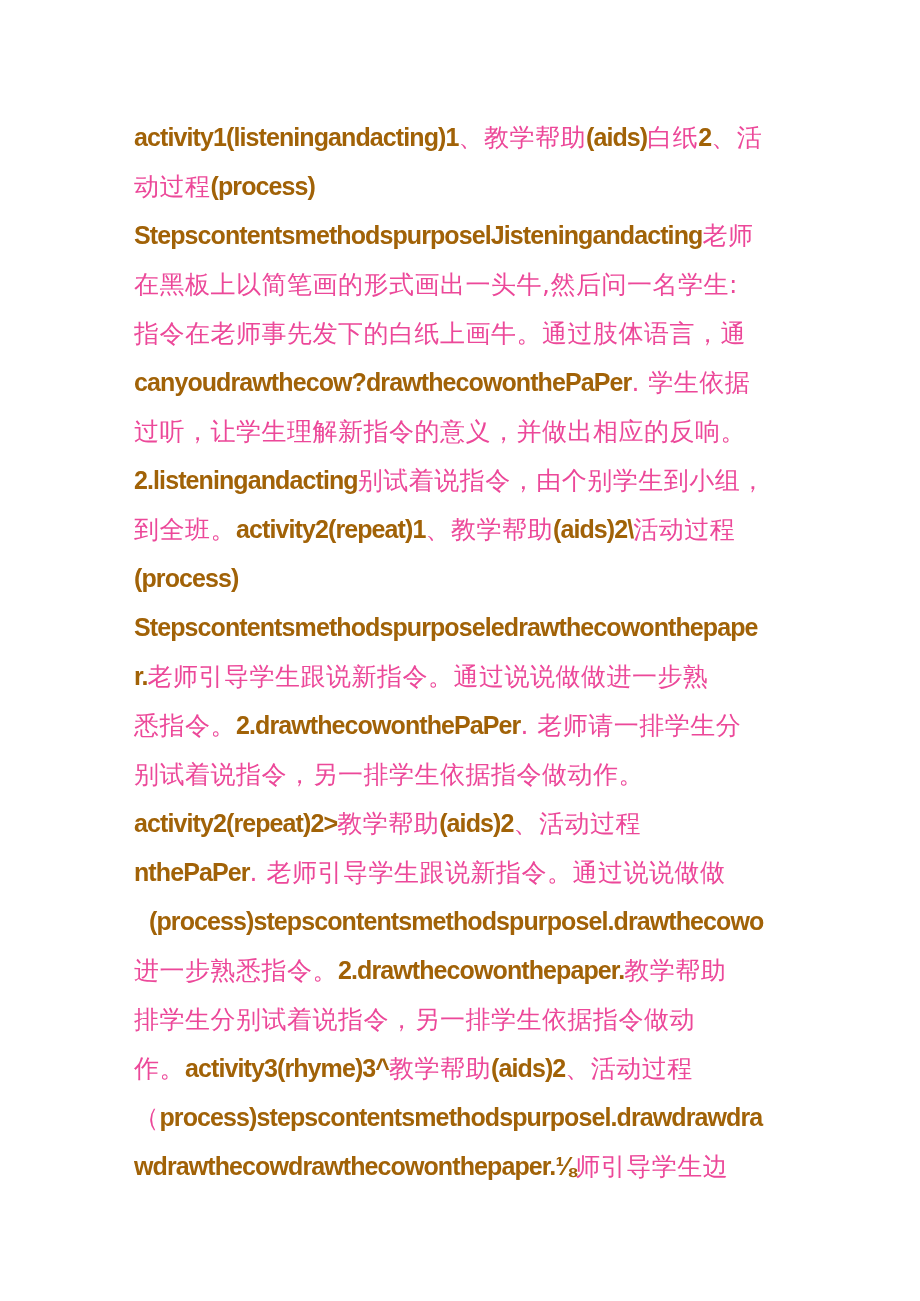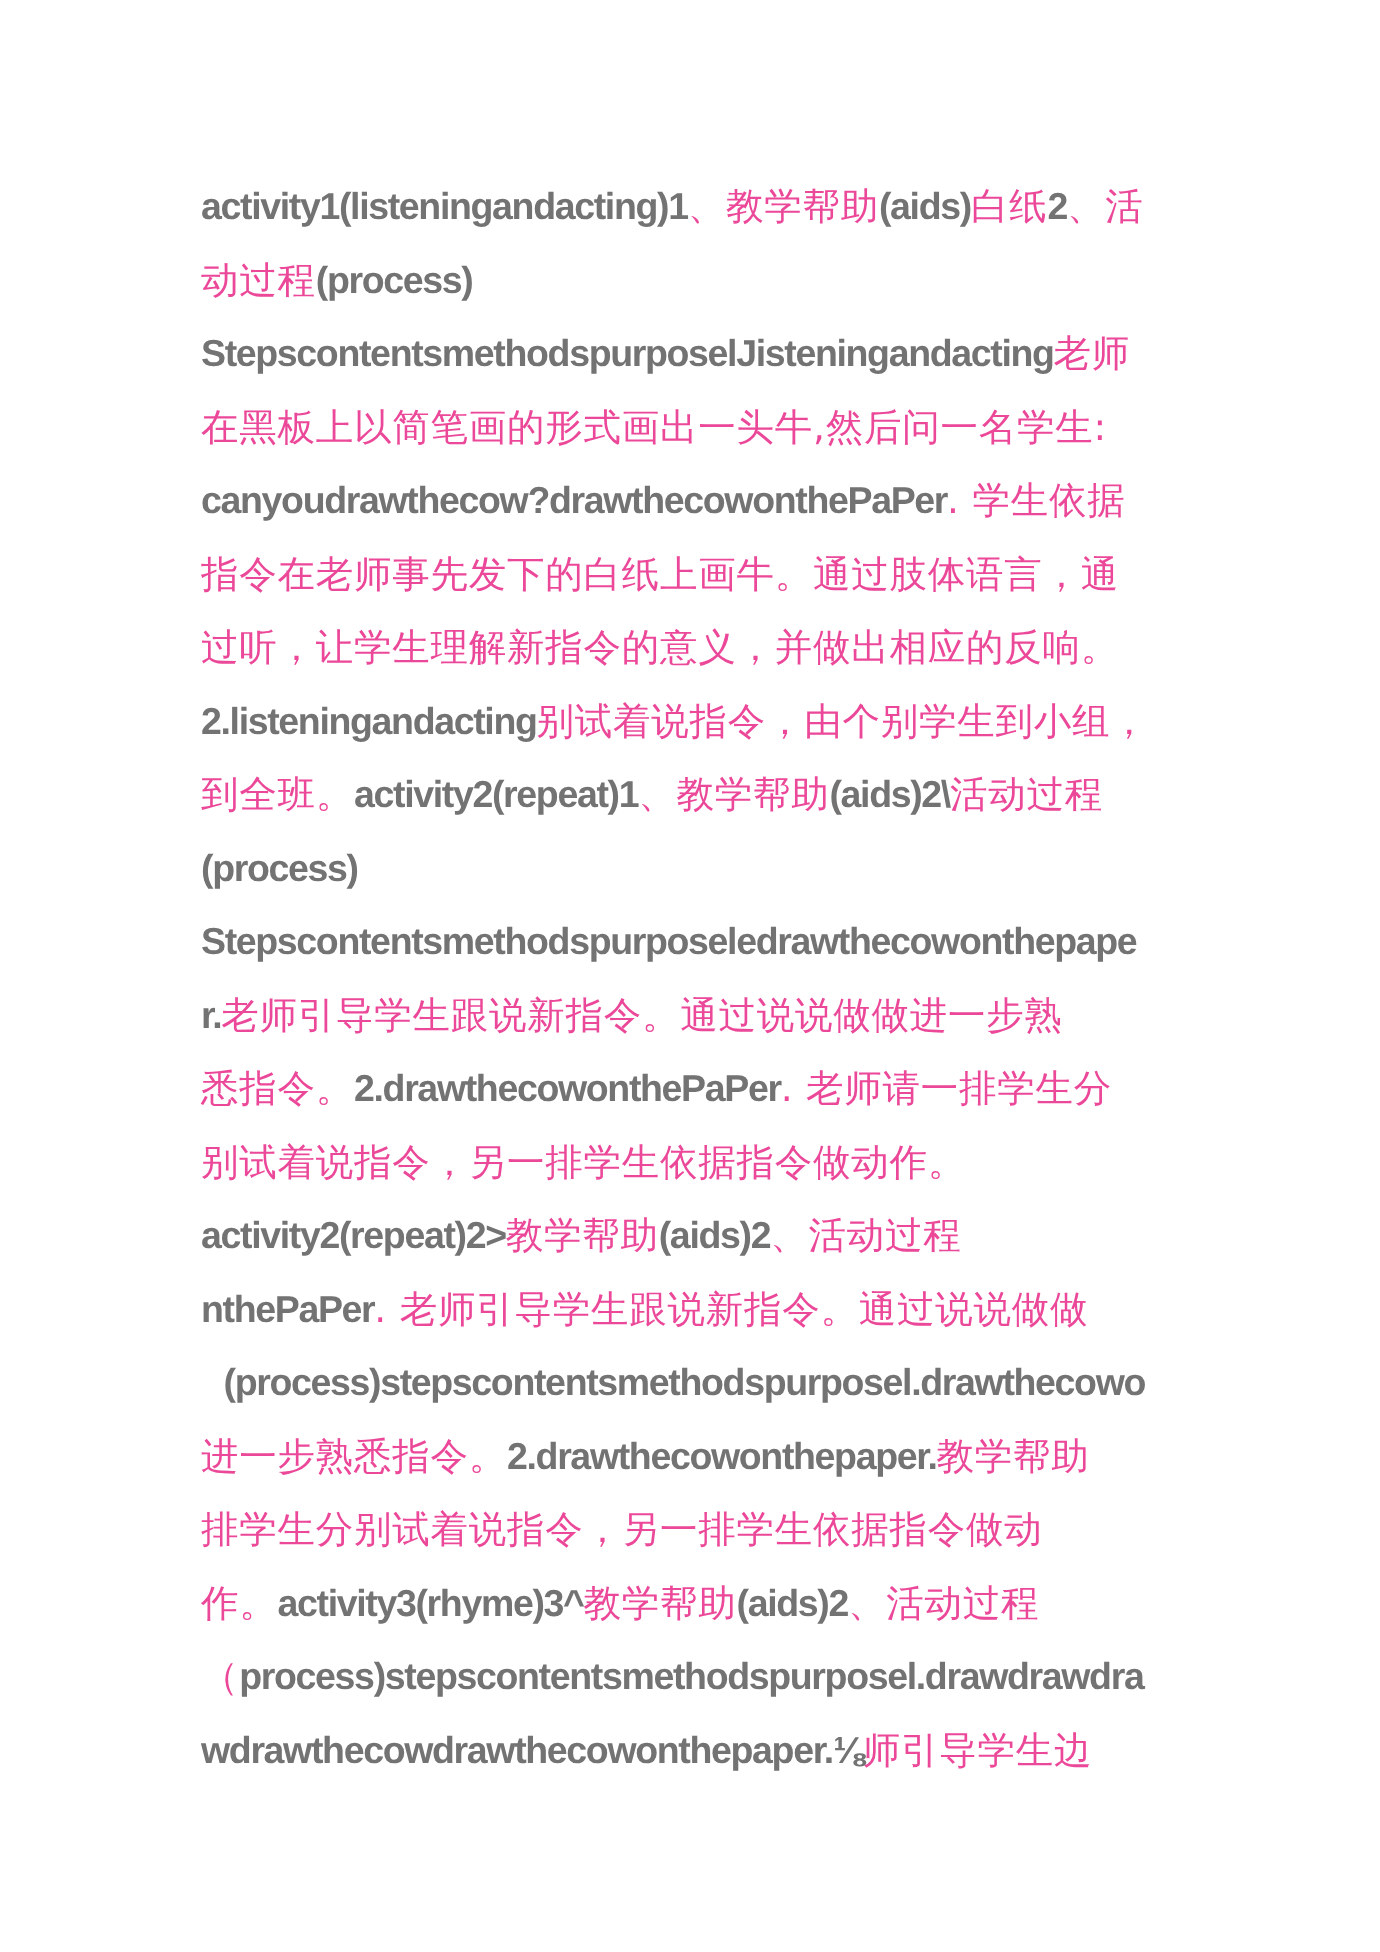--- a/index.html
+++ b/index.html
@@ -25,40 +25,40 @@
       height: 49px;
       line-height: 49px;
       font-size: 25px;
       white-space: nowrap;
       letter-spacing: 0px;
     }
     .b {
       font-family: "Liberation Sans", "DejaVu Sans", sans-serif;
       font-weight: bold;
       letter-spacing: -0.9px;
-      color: #737373;
+      color: #a16207;
     }
     .r {
       font-family: "DejaVu Sans", sans-serif;
       font-weight: normal;
       color: #ec4899;
       letter-spacing: 0.5px;
     }
     .indent { padding-left: 15px; }
   </style>
 </head>
 <body>
 
 <div class="page" id="page">
     <div class="line"><span class="b">activity1(listeningandacting)1</span><span class="r">、教学帮助</span><span class="b">(aids)</span><span class="r">白纸</span><span class="b">2</span><span class="r">、活</span></div>
     <div class="line"><span class="r">动过程</span><span class="b">(process)</span></div>
     <div class="line"><span class="b">StepscontentsmethodspurposelJisteningandacting</span><span class="r">老师</span></div>
     <div class="line"><span class="r">在黑板上以简笔画的形式画出一头牛,然后问一名学生:</span></div>
+    <div class="line"><span class="r">指令在老师事先发下的白纸上画牛。通过肢体语言，通</span></div>
     <div class="line"><span class="b">canyoudrawthecow?drawthecowonthePaPer</span><span class="r">. 学生依据</span></div>
-    <div class="line"><span class="r">指令在老师事先发下的白纸上画牛。通过肢体语言，通</span></div>
     <div class="line"><span class="r">过听，让学生理解新指令的意义，并做出相应的反响。</span></div>
     <div class="line"><span class="b">2.listeningandacting</span><span class="r">别试着说指令，由个别学生到小组，</span></div>
     <div class="line"><span class="r">到全班。</span><span class="b">activity2(repeat)1</span><span class="r">、教学帮助</span><span class="b">(aids)2\</span><span class="r">活动过程</span></div>
     <div class="line"><span class="b">(process)</span></div>
     <div class="line"><span class="b">Stepscontentsmethodspurposeledrawthecowonthepape</span></div>
     <div class="line"><span class="b">r.</span><span class="r">老师引导学生跟说新指令。通过说说做做进一步熟</span></div>
     <div class="line"><span class="r">悉指令。</span><span class="b">2.drawthecowonthePaPer</span><span class="r">. 老师请一排学生分</span></div>
     <div class="line"><span class="r">别试着说指令，另一排学生依据指令做动作。</span></div>
     <div class="line"><span class="b">activity2(repeat)2&gt;</span><span class="r">教学帮助</span><span class="b">(aids)2</span><span class="r">、活动过程</span></div>
     <div class="line"><span class="b">nthePaPer</span><span class="r">. 老师引导学生跟说新指令。通过说说做做</span></div>

